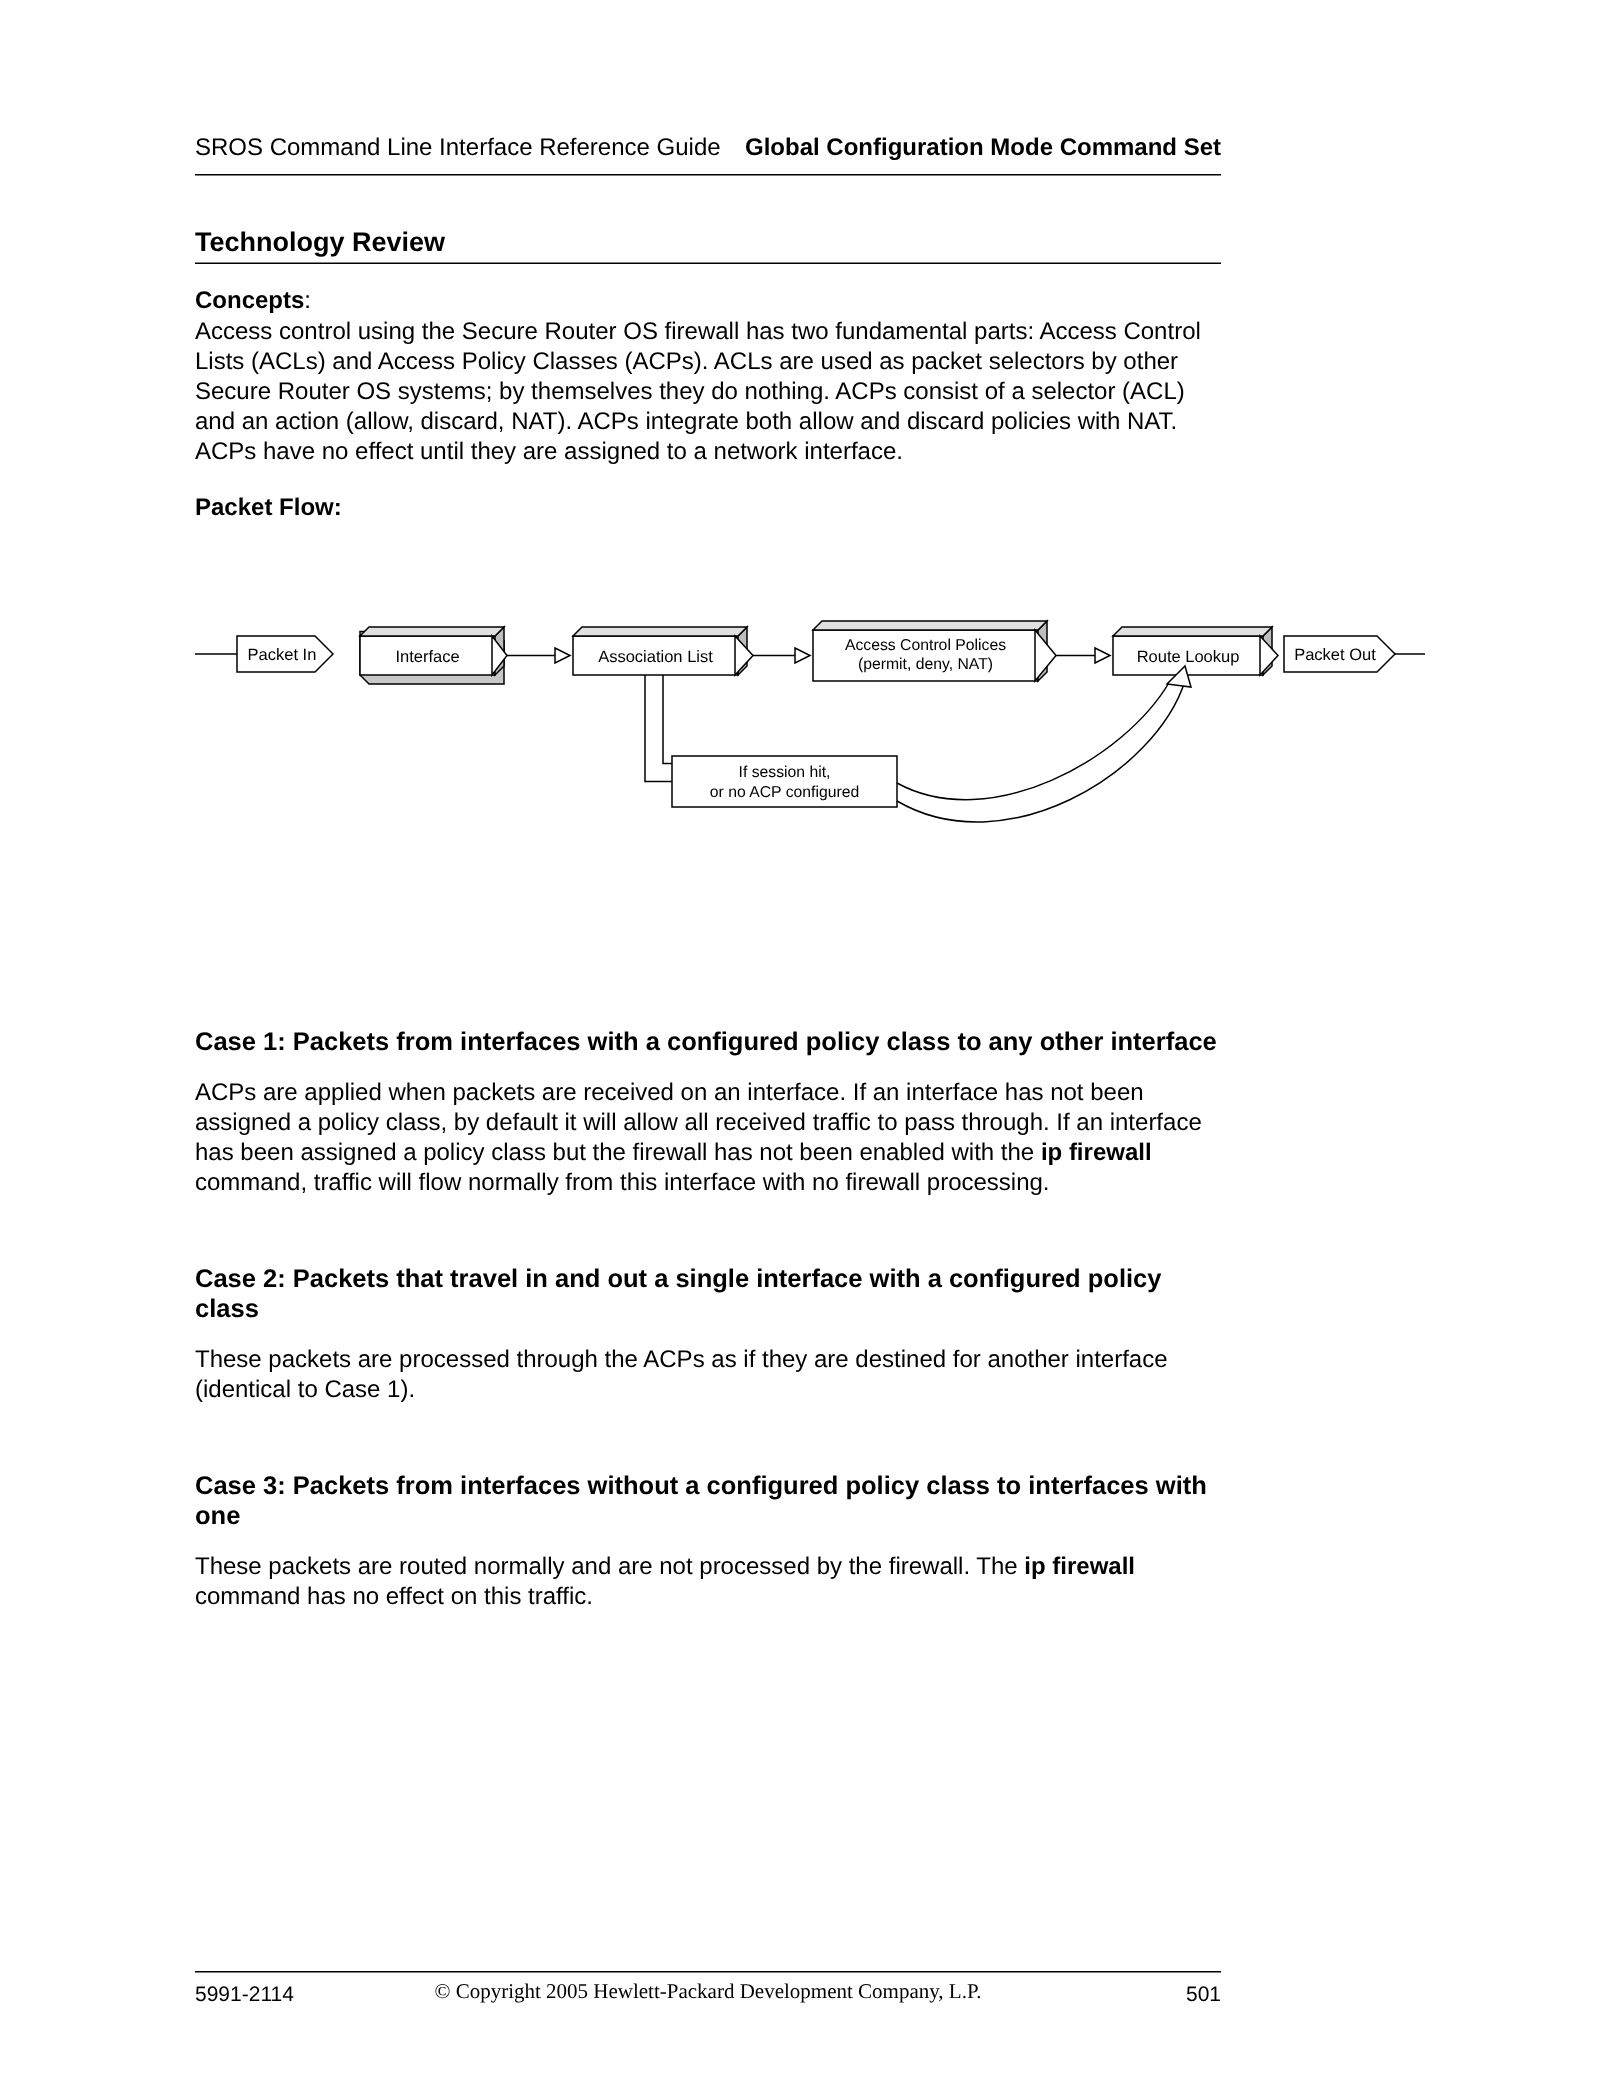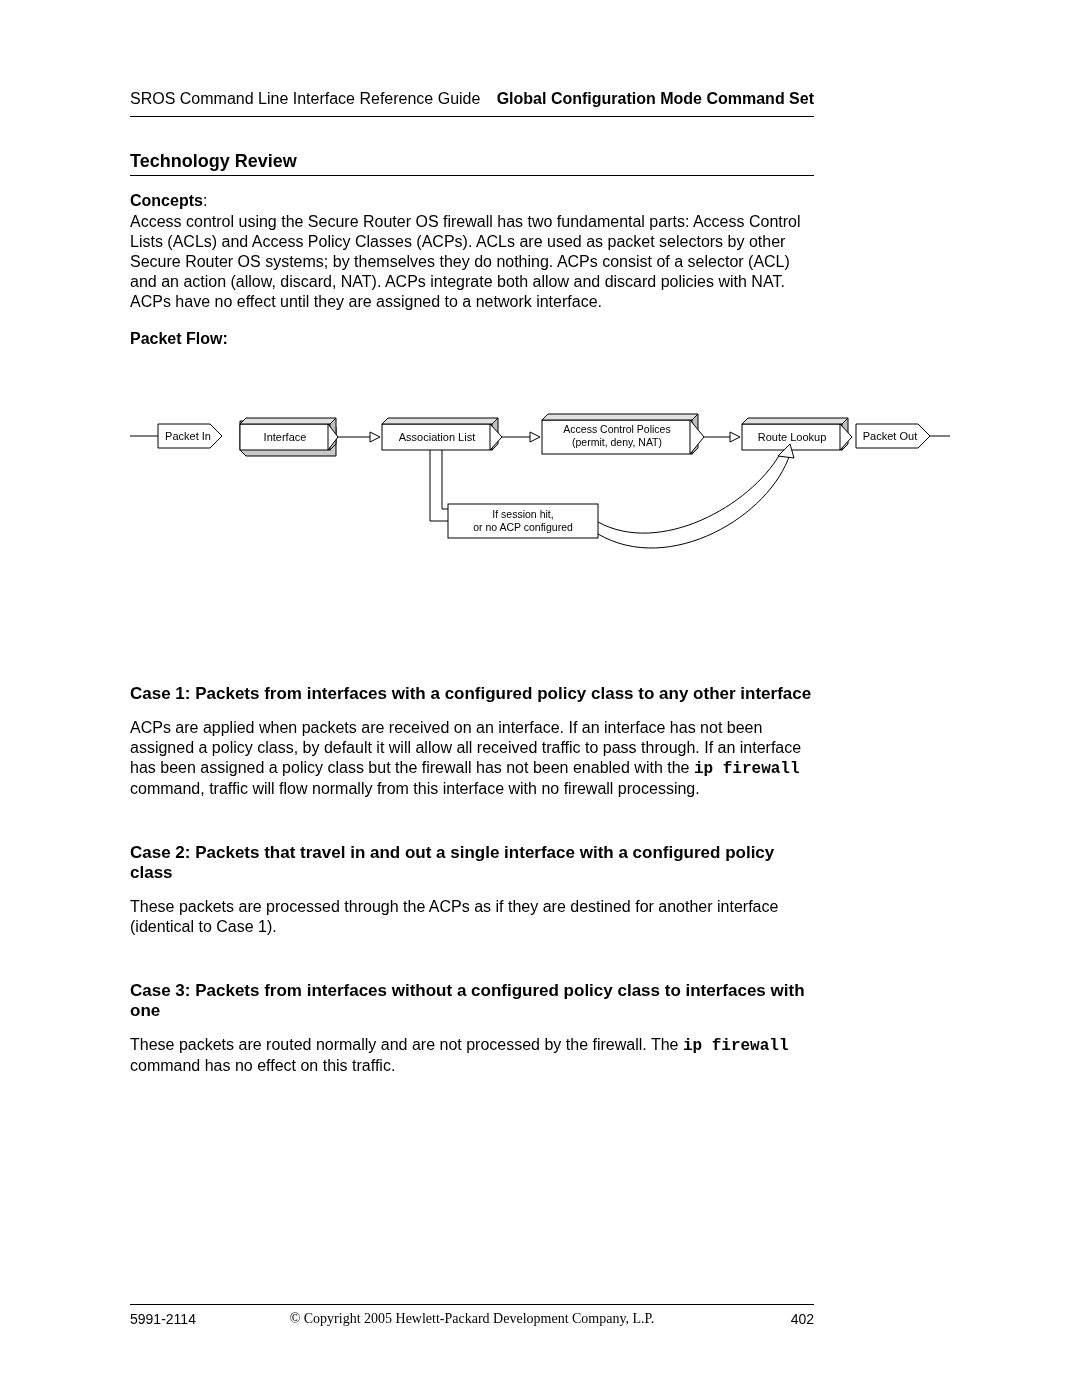--- a/index.html
+++ b/index.html
@@ -49,34 +49,34 @@
     margin-top: 44px;
     margin-bottom: 14px;
   }
   .diagram-wrap {
     margin: 28px 0 10px 0;
   }
   .footer {
     position: absolute;
     left: 130px;
     right: 130px;
-    bottom: 70px;
+    bottom: 60px;
     border-top: 1.5px solid #000;
     padding-top: 6px;
     display: flex;
     justify-content: space-between;
     font-size: 14px;
   }
   .footer .mid {
     position: absolute;
     left: 0; right: 0;
     text-align: center;
     font-family: Liberation Serif, serif;
   }
-  .inline-bold { font-weight: bold; font-family: Liberation Mono, monospace; }
+  .inline-bold { font-weight: bold; }
   svg text { font-family: Arial, Helvetica, sans-serif; }
 </style>
 </head>
 <body>
 
 <div class="page">
 
   <div class="header">
     <span class="header-left">SROS Command Line Interface Reference Guide</span>
     <span class="header-right">Global Configuration Mode Command Set</span>
@@ -176,16 +176,16 @@
   <p class="body">These packets are processed through the ACPs as if they are destined for another interface (identical to Case 1).</p>
 
   <div class="section-head">Case 3: Packets from interfaces without a configured policy class to interfaces with one</div>
   <p class="body">
     <span>These packets are routed normally and are not processed by the firewall. The </span><span class="inline-bold">ip firewall</span><span> command has no effect on this traffic.</span>
   </p>
 
   <div class="footer">
     <span>5991-2114</span>
     <span class="mid">© Copyright 2005 Hewlett-Packard Development Company, L.P.</span>
-    <span>402</span>
+    <span>501</span>
   </div>
 
 </div>
 
 </body></html>

